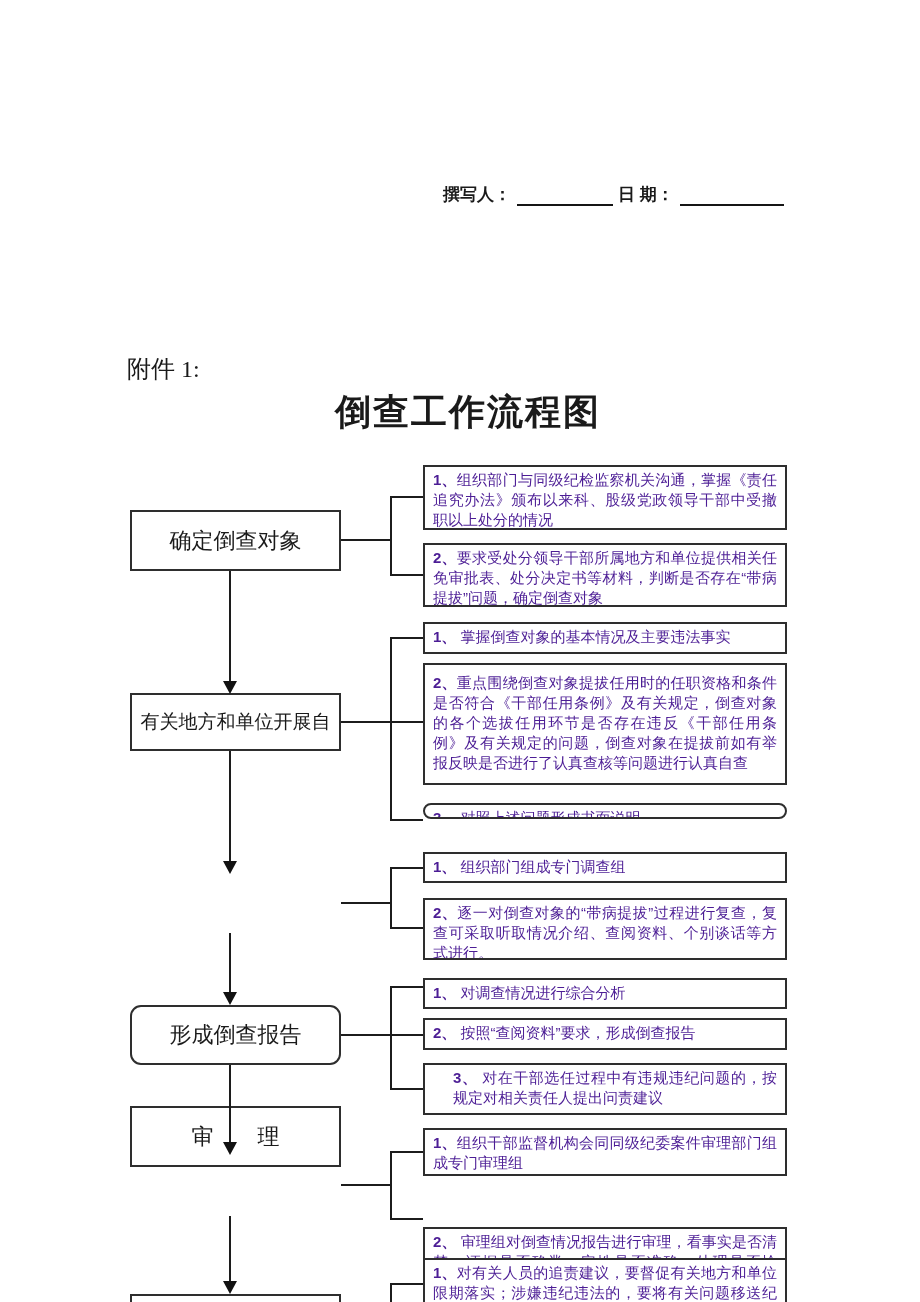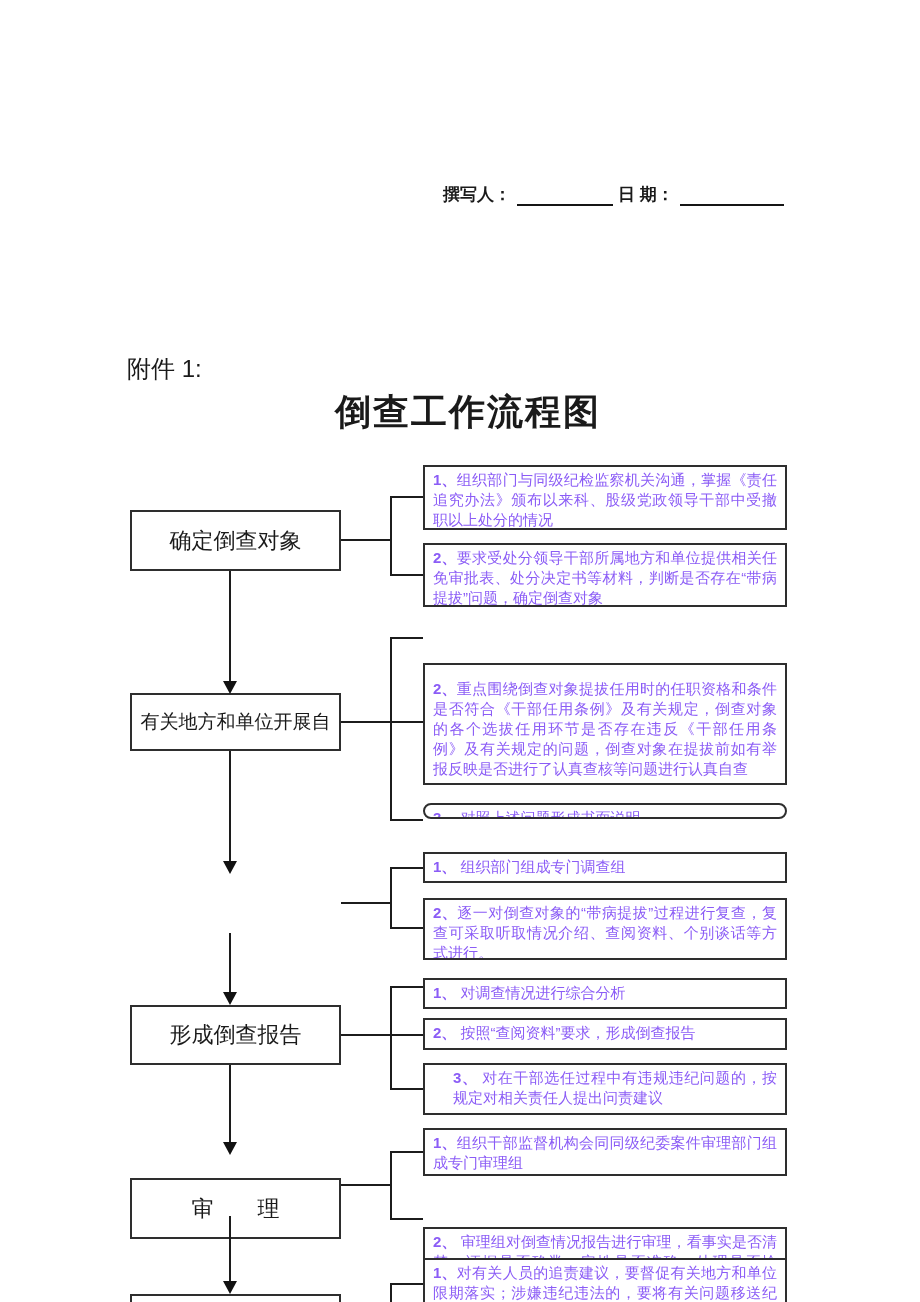--- a/index.html
+++ b/index.html
@@ -3,31 +3,31 @@
 <meta charset="utf-8">
 <style>
   html,body{margin:0;padding:0;background:#888;}
   .page{
     position:relative;width:920px;height:1302px;margin:0 auto;
     background:#ffffff;overflow:hidden;color:#1a1a1a;
     font-family:"Liberation Sans","DejaVu Sans",sans-serif;
   }
   .byline{position:absolute;left:443px;top:183px;display:flex;align-items:flex-end;font-size:17px;font-weight:bold;white-space:nowrap;justify-content:space-between;}
   .blank{display:inline-block;height:20px;border-bottom:2px solid #151515;}
-  .attachment{position:absolute;left:127px;top:353px;font-size:24px;font-family:Liberation Sans, sans-serif;}
+  .attachment{position:absolute;left:127px;top:353px;font-size:24px;font-family:Liberation Serif, serif;}
   .doc-title{position:absolute;left:0;top:388px;width:920px;text-align:center;font-size:36px;font-weight:bold;letter-spacing:2px;transform:translateX(8px);}
   .lbox{
     position:absolute;left:130px;width:211px;border:2px solid #2e2e2e;background:#fff;
     display:flex;align-items:center;justify-content:center;box-sizing:border-box;
   }
   .lbox span{white-space:pre;}
   .rbox{
     position:absolute;left:423px;width:364px;border:2px solid #2e2e2e;background:#fff;
     box-sizing:border-box;padding:3px 8px;font-size:15px;line-height:20px;
-    text-align:justify;overflow:hidden;color:#8b5cf6;
+    text-align:justify;overflow:hidden;color:#4c1d95;
   }
   .rbox b{font-weight:bold;}
   .hline,.vline{position:absolute;background:#1c1c1c;}
   .arrowstem{position:absolute;left:229px;width:2px;background:#1c1c1c;}
   .arrowhead{
     position:absolute;left:223px;width:0;height:0;
     border-left:7px solid transparent;border-right:7px solid transparent;
     border-top:13px solid #111;
   }
 </style>
@@ -45,24 +45,24 @@
 
   <div class="attachment">附件 1:</div>
   <div class="doc-title">倒查工作流程图</div>
 
   <div class="lbox" style="top:510px;height:61px;font-size:22px;">
     <span>确定倒查对象</span>
   </div>
   <div class="lbox" style="top:693px;height:58px;font-size:19px;">
     <span>有关地方和单位开展自</span>
   </div>
-  <div class="lbox" style="top:1005px;height:60px;font-size:22px;">
+  <div class="lbox" style="top:1005px;height:60px;font-size:22px;border-radius:11px;">
     <span>形成倒查报告</span>
   </div>
-  <div class="lbox" style="top:1178px;height:61px;font-size:22px;">
+  <div class="lbox" style="top:1106px;height:61px;font-size:22px;">
     <span>审　　理</span>
   </div>
   <div class="lbox" style="top:1294px;height:40px;font-size:22px;">
     <span></span>
   </div>
 
   <div class="arrowstem" style="top:571px;height:112px;"></div>
   <div class="arrowhead" style="top:681px;"></div>
   <div class="arrowstem" style="top:751px;height:112px;"></div>
   <div class="arrowhead" style="top:861px;"></div>
@@ -103,21 +103,24 @@
   <div class="vline" style="left:390px;top:1283px;width:2px;height:19px;"></div>
   <div class="hline" style="left:392px;top:1283px;width:31px;height:2px;"></div>
 
   <div class="rbox" style="top:465px;height:65px;">
     <b>1、</b><span>组织部门与同级纪检监察机关沟通，掌握《责任追究办法》颁布以来科、股级党政领导干部中受撤职以上处分的情况</span>
   </div>
   <div class="rbox" style="top:543px;height:64px;">
     <b>2、</b><span>要求受处分领导干部所属地方和单位提供相关任免审批表、处分决定书等材料，判断是否存在“带病提拔”问题，确定倒查对象</span>
   </div>
 
-  <div class="rbox" style="top:663px;height:122px;padding-top:14px;">
+  <div class="rbox" style="top:622px;height:32px;">
+    <b>1、</b><span> 掌握倒查对象的基本情况及主要违法事实</span>
+  </div>
+  <div class="rbox" style="top:663px;height:122px;padding-top:8px;">
     <b>2、</b><span>重点围绕倒查对象提拔任用时的任职资格和条件是否符合《干部任用条例》及有关规定，倒查对象的各个选拔任用环节是否存在违反《干部任用条例》及有关规定的问题，倒查对象在提拔前如有举报反映是否进行了认真查核等问题进行认真自查</span>
   </div>
   <div class="rbox" style="top:803px;height:16px;border-radius:10px;">
     <b>3、</b><span> 对照上述问题形成书面说明</span>
   </div>
 
   <div class="rbox" style="top:852px;height:31px;">
     <b>1、</b><span> 组织部门组成专门调查组</span>
   </div>
   <div class="rbox" style="top:898px;height:62px;">

